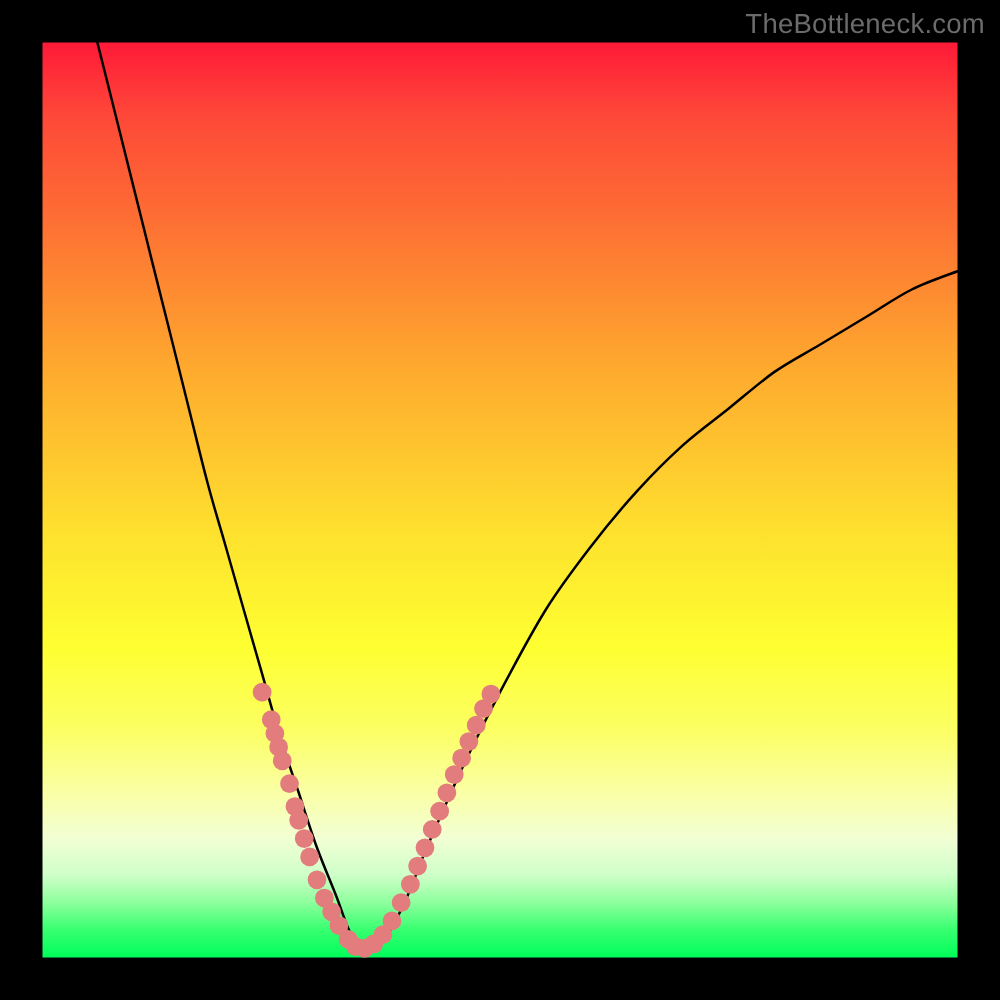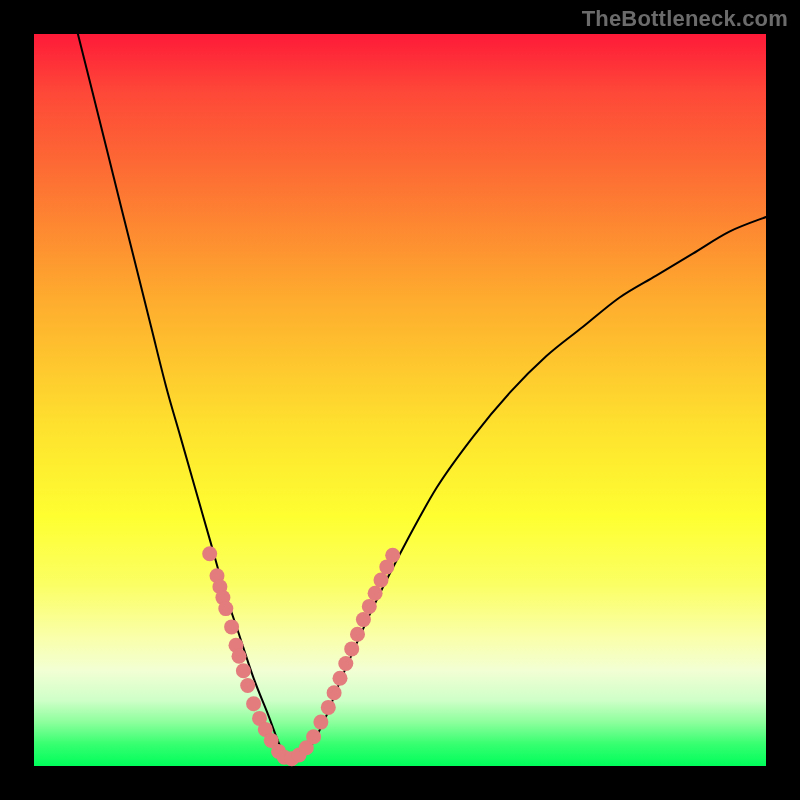--- a/index.html
+++ b/index.html
@@ -41,21 +41,21 @@
       #00fe5a 100%
     );
   }
   .watermark {
     position: absolute;
     top: 6px;
     right: 12px;
     color: #6b6b6b;
     font-size: 22px;
     letter-spacing: 0.2px;
-    font-weight: 700;
+    font-weight: 400;
   }
   svg.curve {
     position: absolute;
     left: 0;
     top: 0;
     width: 732px;
     height: 732px;
     overflow: visible;
   }
 </style>

